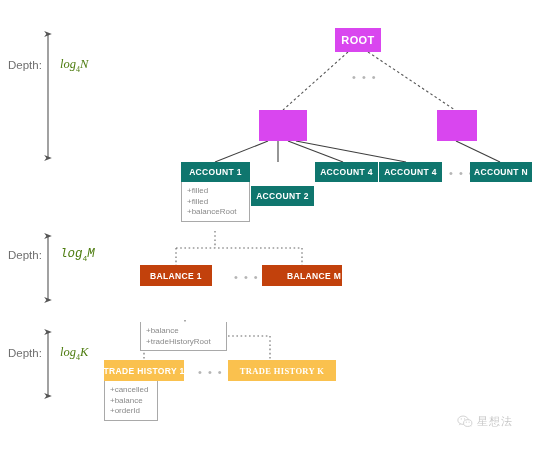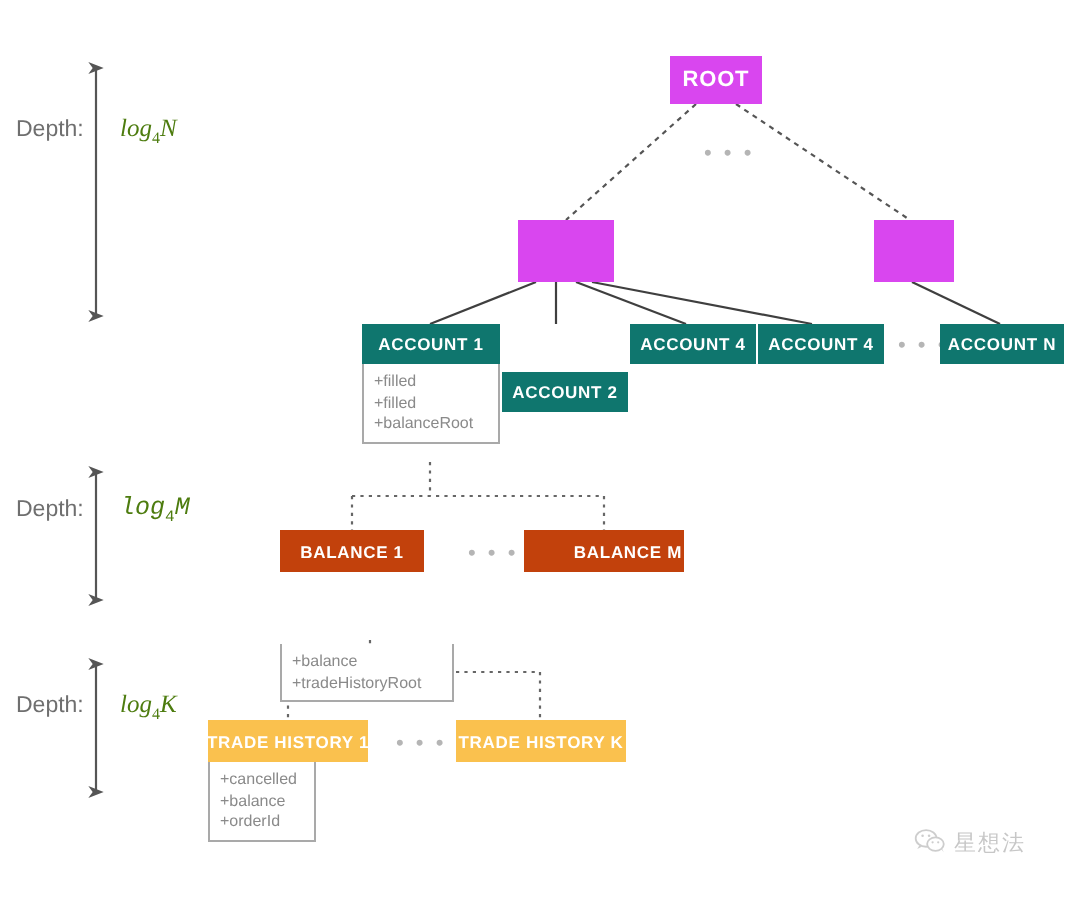--- a/index.html
+++ b/index.html
@@ -177,21 +177,21 @@
 
   <div class="node cls-header amber" style="left:104px;top:360px;width:80px;height:21px;">TRADE HISTORY 1</div>
   <div class="attrs" style="left:104px;top:381px;width:54px;">
     <div>+cancelled</div>
     <div>+balance</div>
     <div>+orderId</div>
   </div>
 
   <div class="dots" style="left:198px;top:367px;">• • •</div>
 
-  <div class="node cls-header amber" style="left:228px;top:360px;width:85px;height:21px;">TRADE HISTORY K</div>
+  <div class="node cls-header amber" style="left:228px;top:360px;width:108px;height:21px;font-family:Liberation Serif, serif;">TRADE HISTORY K</div>
 
   <div class="watermark" style="left:457px;top:414px;">
     <span style="display:inline-block;width:16px;height:13px;">
       <svg viewBox="0 0 24 20" width="16" height="13">
         <ellipse cx="9" cy="8" rx="8" ry="6.4" fill="none" stroke="#a6a6a6" stroke-width="1.4"></ellipse>
         <circle cx="6.3" cy="6" r="1" fill="#a6a6a6"></circle>
         <circle cx="11.3" cy="6" r="1" fill="#a6a6a6"></circle>
         <path d="M4 13 L2.2 16.2 L5.6 14.4 Z" fill="#a6a6a6"></path>
         <ellipse cx="16.2" cy="12.4" rx="6.4" ry="5.2" fill="#ffffff" stroke="#a6a6a6" stroke-width="1.4"></ellipse>
         <circle cx="14" cy="11" r="0.85" fill="#a6a6a6"></circle>

